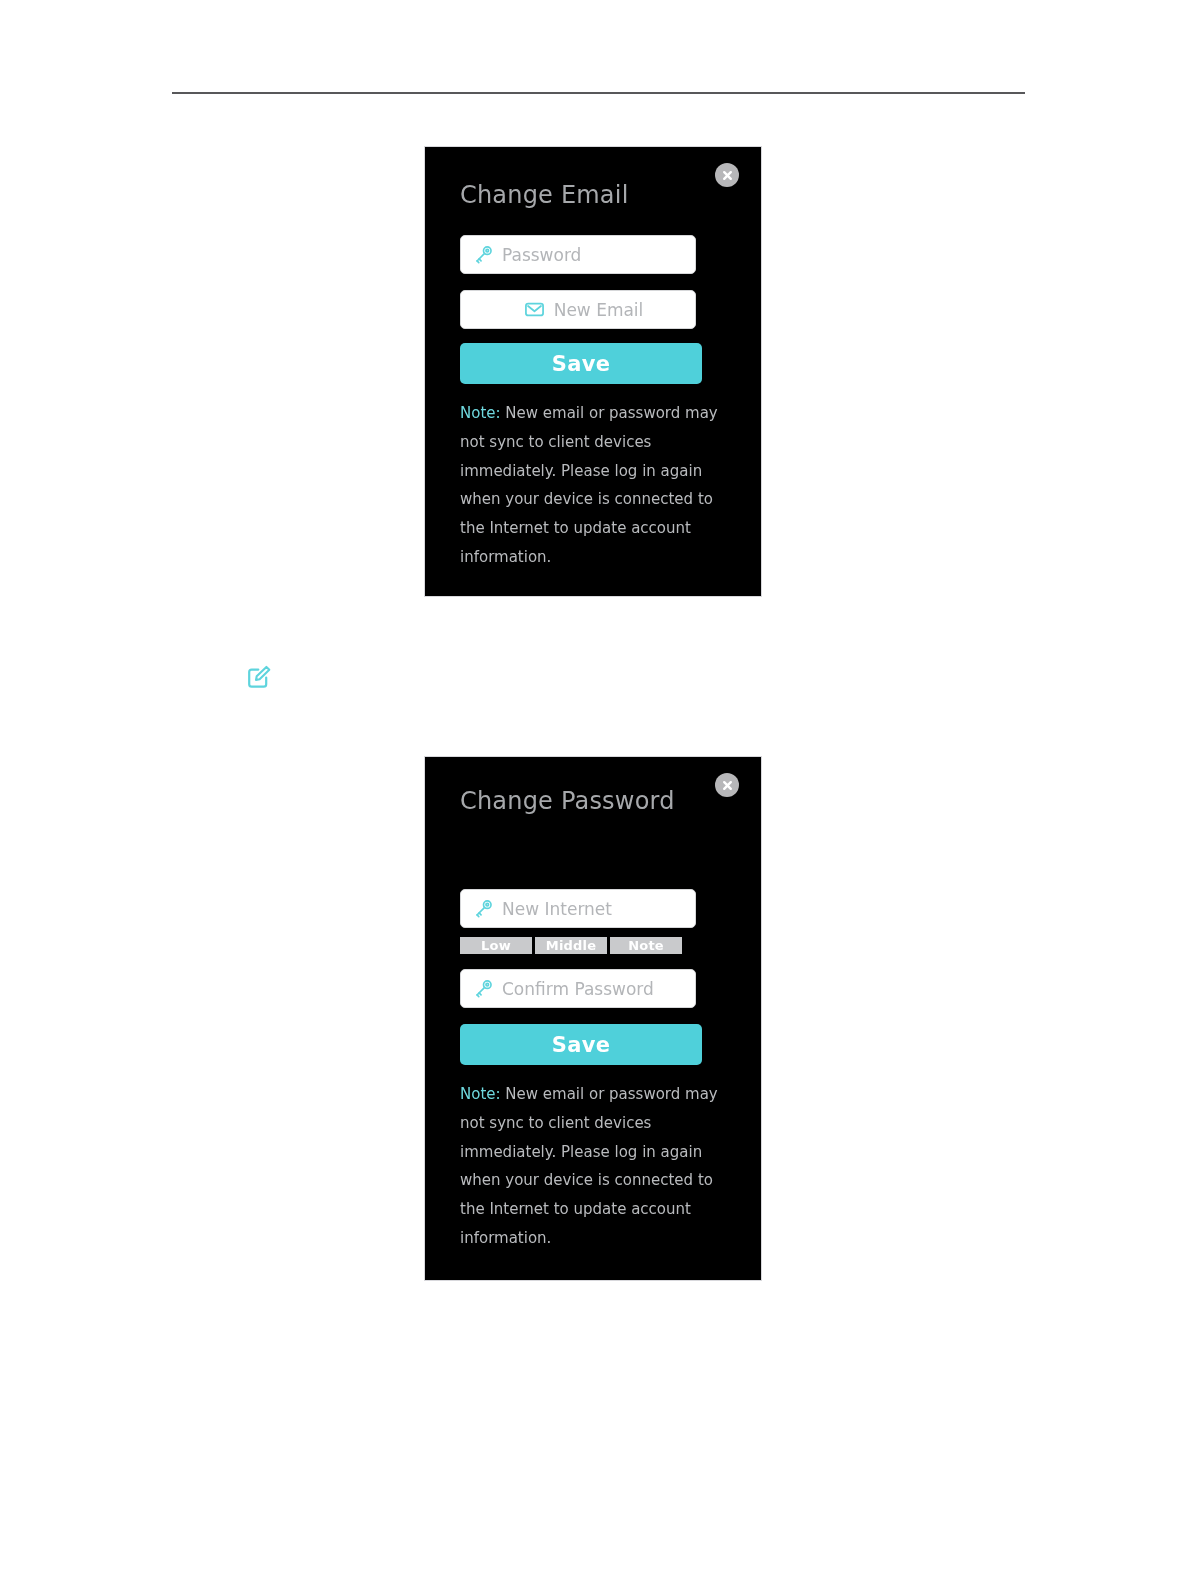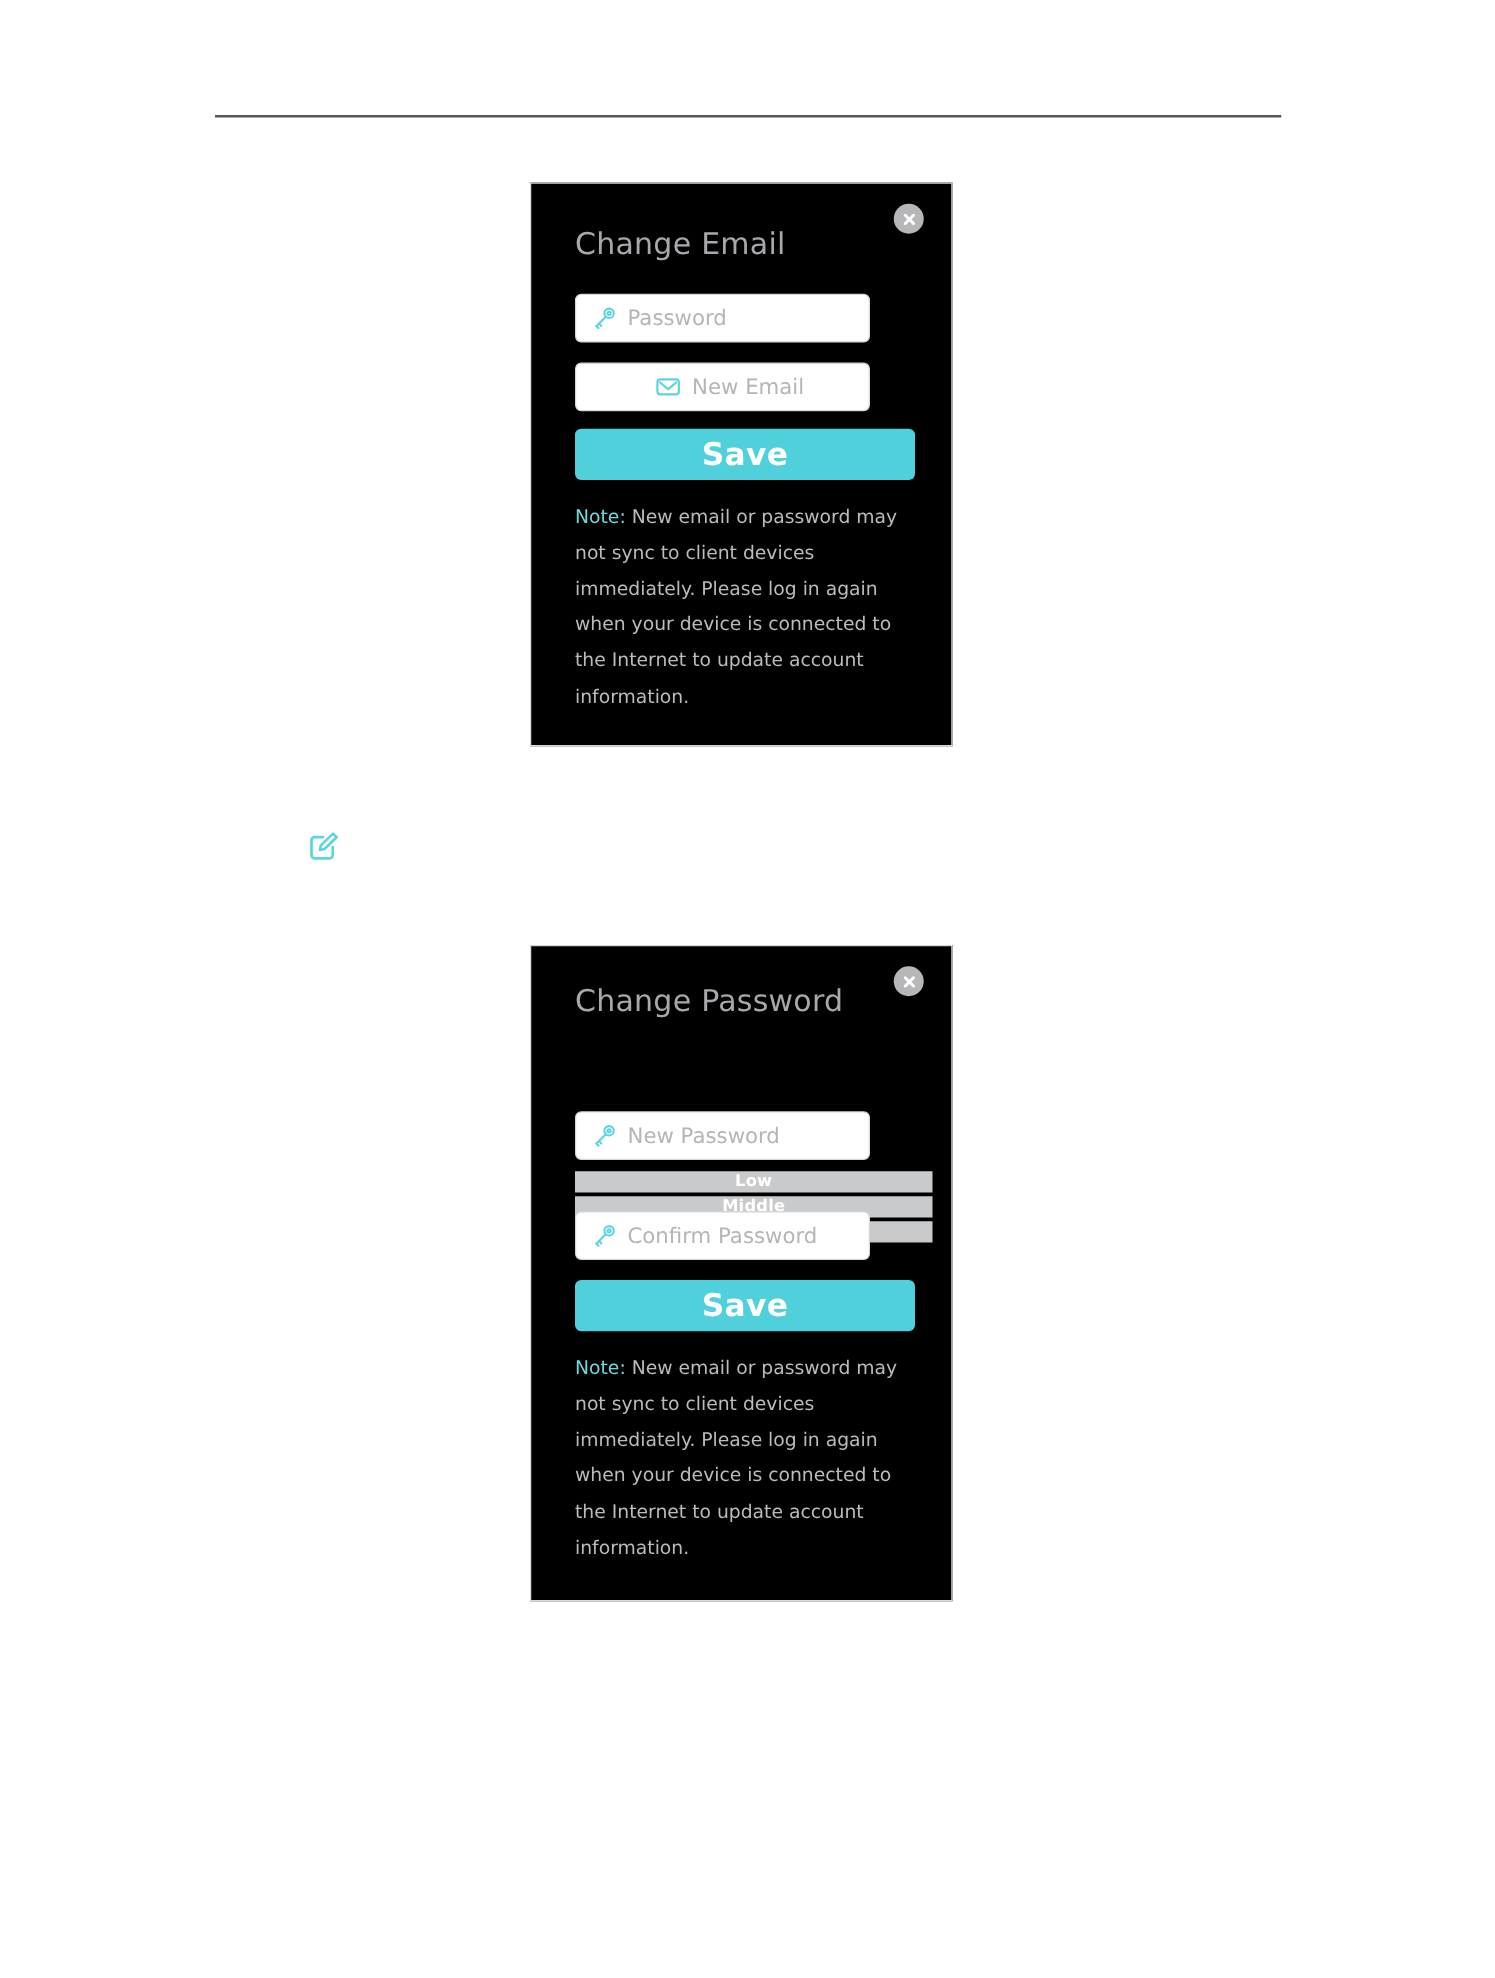--- a/index.html
+++ b/index.html
@@ -104,28 +104,28 @@
   .field .placeholder {
     font-size: 17px;
     color: #b3b5b8;
     font-weight: 400;
     white-space: nowrap;
   }
 
   .save-btn {
     position: absolute;
     left: 35px;
-    width: 272px;
+    width: 242px;
     height: 41px;
     border: none;
     border-radius: 5px;
     background: #4fd0da;
     color: #ffffff;
     font-family: inherit;
-    font-size: 25px;
+    font-size: 21px;
     font-weight: 700;
     letter-spacing: 0.3px;
     cursor: pointer;
     padding: 0;
   }
 
   .note {
     position: absolute;
     left: 35px;
     width: 276px;
@@ -133,25 +133,24 @@
     line-height: 28.8px;
     color: #b9bbbe;
     font-weight: 400;
   }
   .note .note-label { color: #6fd8de; }
 
   
   .strength-meter {
     position: absolute;
     left: 35px;
-    width: 286px;
+    width: 222px;
     height: 17px;
     display: flex;
     gap: 3px;
-    flex-direction: column;
   }
   .strength-meter .seg {
     flex: 1 1 0;
     height: 100%;
     background: #c9cacc;
     color: #ffffff;
     font-size: 13px;
     font-weight: 700;
     line-height: 17px;
     text-align: center;
@@ -242,21 +241,21 @@
         <svg width="21" height="21" viewBox="0 0 24 24" aria-hidden="true">
           <g stroke="#5ed4dd" stroke-width="1.9" fill="none" stroke-linecap="round">
             <circle cx="16.3" cy="7.6" r="4.3"></circle>
             <circle cx="16.3" cy="7.6" r="1.5"></circle>
             <path d="M13.3 10.7 L4.6 19.4"></path>
             <path d="M7.0 17.0 L9.2 19.2"></path>
             <path d="M4.7 19.3 L6.6 21.2"></path>
           </g>
         </svg>
       </span>
-      <span class="placeholder">New Password</span>
+      <span class="placeholder">New Internet</span>
     </div>
 
     <div class="strength-meter" style="top:180px;">
       <div class="seg">Low</div>
       <div class="seg">Middle</div>
       <div class="seg">Note</div>
     </div>
 
     <div class="field" style="top:212px;">
       <span class="ficon">

